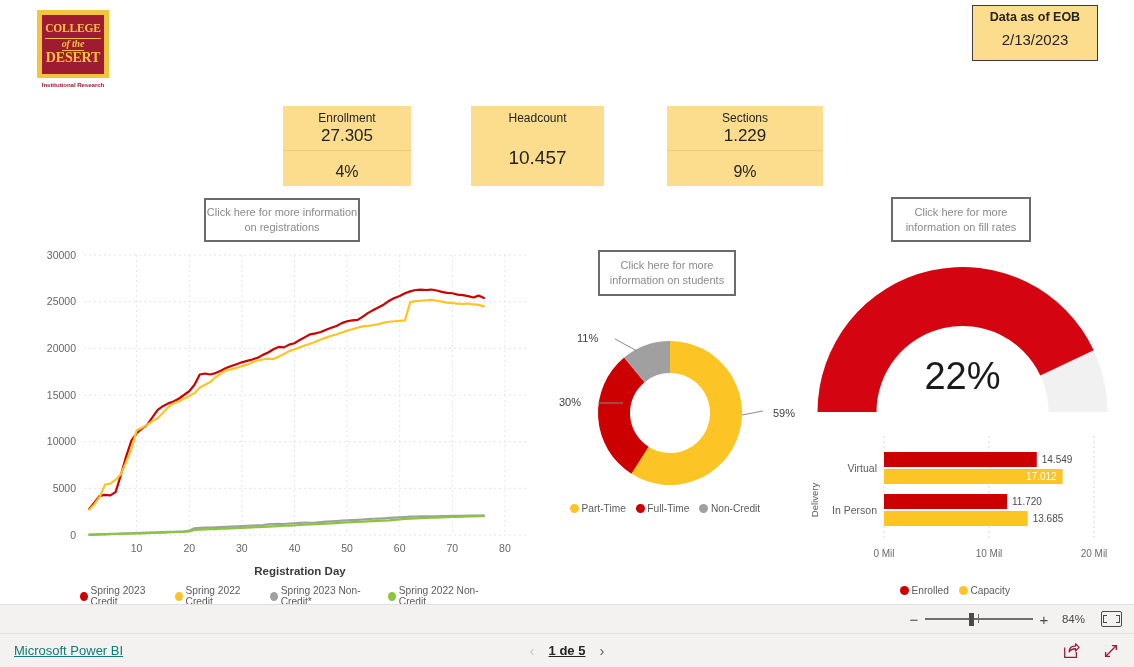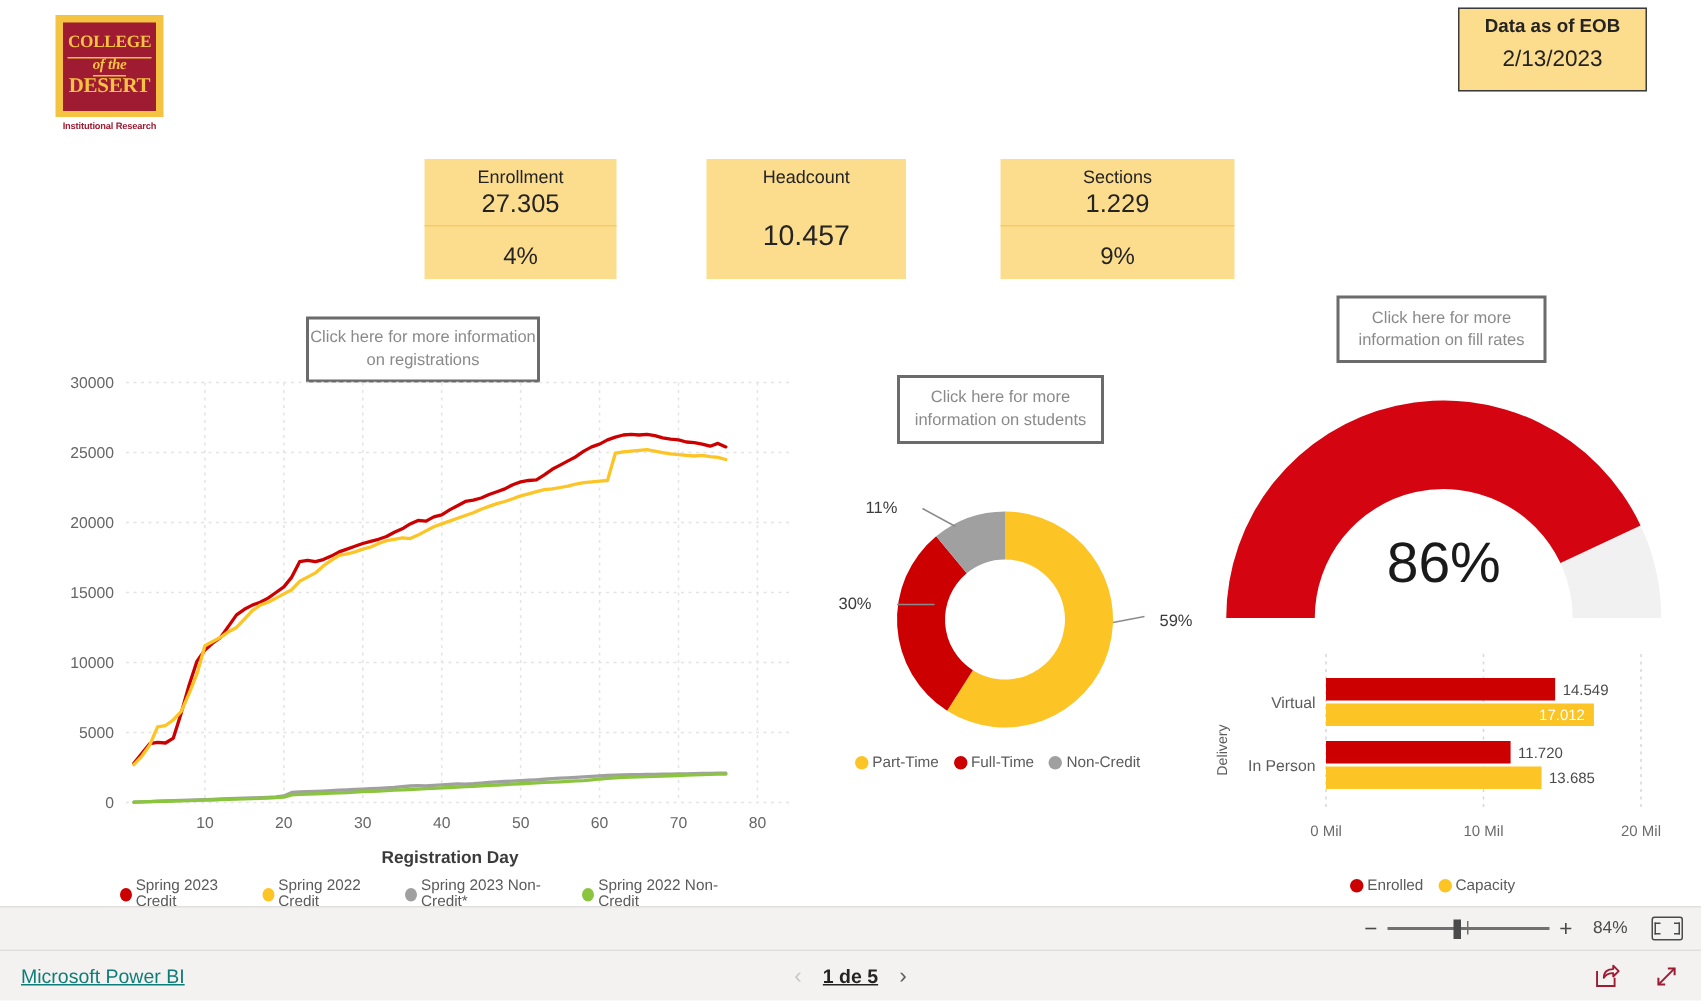--- a/index.html
+++ b/index.html
@@ -103,21 +103,21 @@
     border: 2px solid #6b6b6b;
     background: #ffffff;
     box-sizing: border-box;
     display: flex; align-items: center; justify-content: center;
     text-align: center;
     color: #8a8a8a;
     font-size: 11px;
     line-height: 1.35;
     cursor: pointer;
   }
-  #btn-registrations { left: 204px; top: 198px; width: 156px; height: 44px; margin-top: 13px; }
+  #btn-registrations { left: 204px; top: 198px; width: 156px; height: 44px; }
   #btn-students      { left: 598px; top: 250px; width: 138px; height: 46px; }
   #btn-fillrates     { left: 891px; top: 197px; width: 140px; height: 45px; }
 
   
   #linechart { position: absolute; left: 18px; top: 243px; width: 520px; height: 358px; }
   .axis-label { fill: #666666; font-size: 10.5px; font-family: "Liberation Sans", sans-serif; }
   .axis-title { fill: #3b3b3b; font-size: 11.5px; font-weight: bold; font-family: "Liberation Sans", sans-serif; }
   .gridline { stroke: #e4e4e4; stroke-width: 1; stroke-dasharray: 2 3; }
 
   .legend-row {
@@ -350,21 +350,21 @@
       <div class="legend-item">
         <span class="dot" style="background: rgb(160, 160, 160);"></span>
         <span>Non-Credit</span>
       </div>
     </div>
 
   <svg id="gauge" viewBox="0 0 315 160">
     <path id="gauge-track" fill="#f1f1f1" d="M 12.5 150.00000000000003 A 145 145 0 0 1 302.5 149.99999999999997 L 243.5 149.99999999999997 A 86 86 0 0 0 71.5 150 Z"></path>
     <path id="gauge-fill" fill="#d40511" d="M 12.5 150.00000000000003 A 145 145 0 0 1 288.69992260757283 88.26200272306441 L 235.31512651207765 113.38298092540373 A 86 86 0 0 0 71.5 150 Z"></path>
   </svg>
-  <div id="gauge-value">86%</div>
+  <div id="gauge-value">22%</div>
 
   <svg id="barchart" viewBox="0 0 326 160">
     <g id="bc-grid">
         <line x1="78" y1="8" x2="78" y2="112" stroke="#d8d8d8" stroke-width="1" stroke-dasharray="2 3"></line>
         <line x1="183" y1="8" x2="183" y2="112" stroke="#d8d8d8" stroke-width="1" stroke-dasharray="2 3"></line>
         <line x1="288" y1="8" x2="288" y2="112" stroke="#d8d8d8" stroke-width="1" stroke-dasharray="2 3"></line>
       </g>
     <g id="bc-bars">
         <rect x="78" y="24" width="152.7645" height="15" fill="#cc0000"></rect>
         <text x="235.7645" y="35" class="bar-val">14.549</text>

